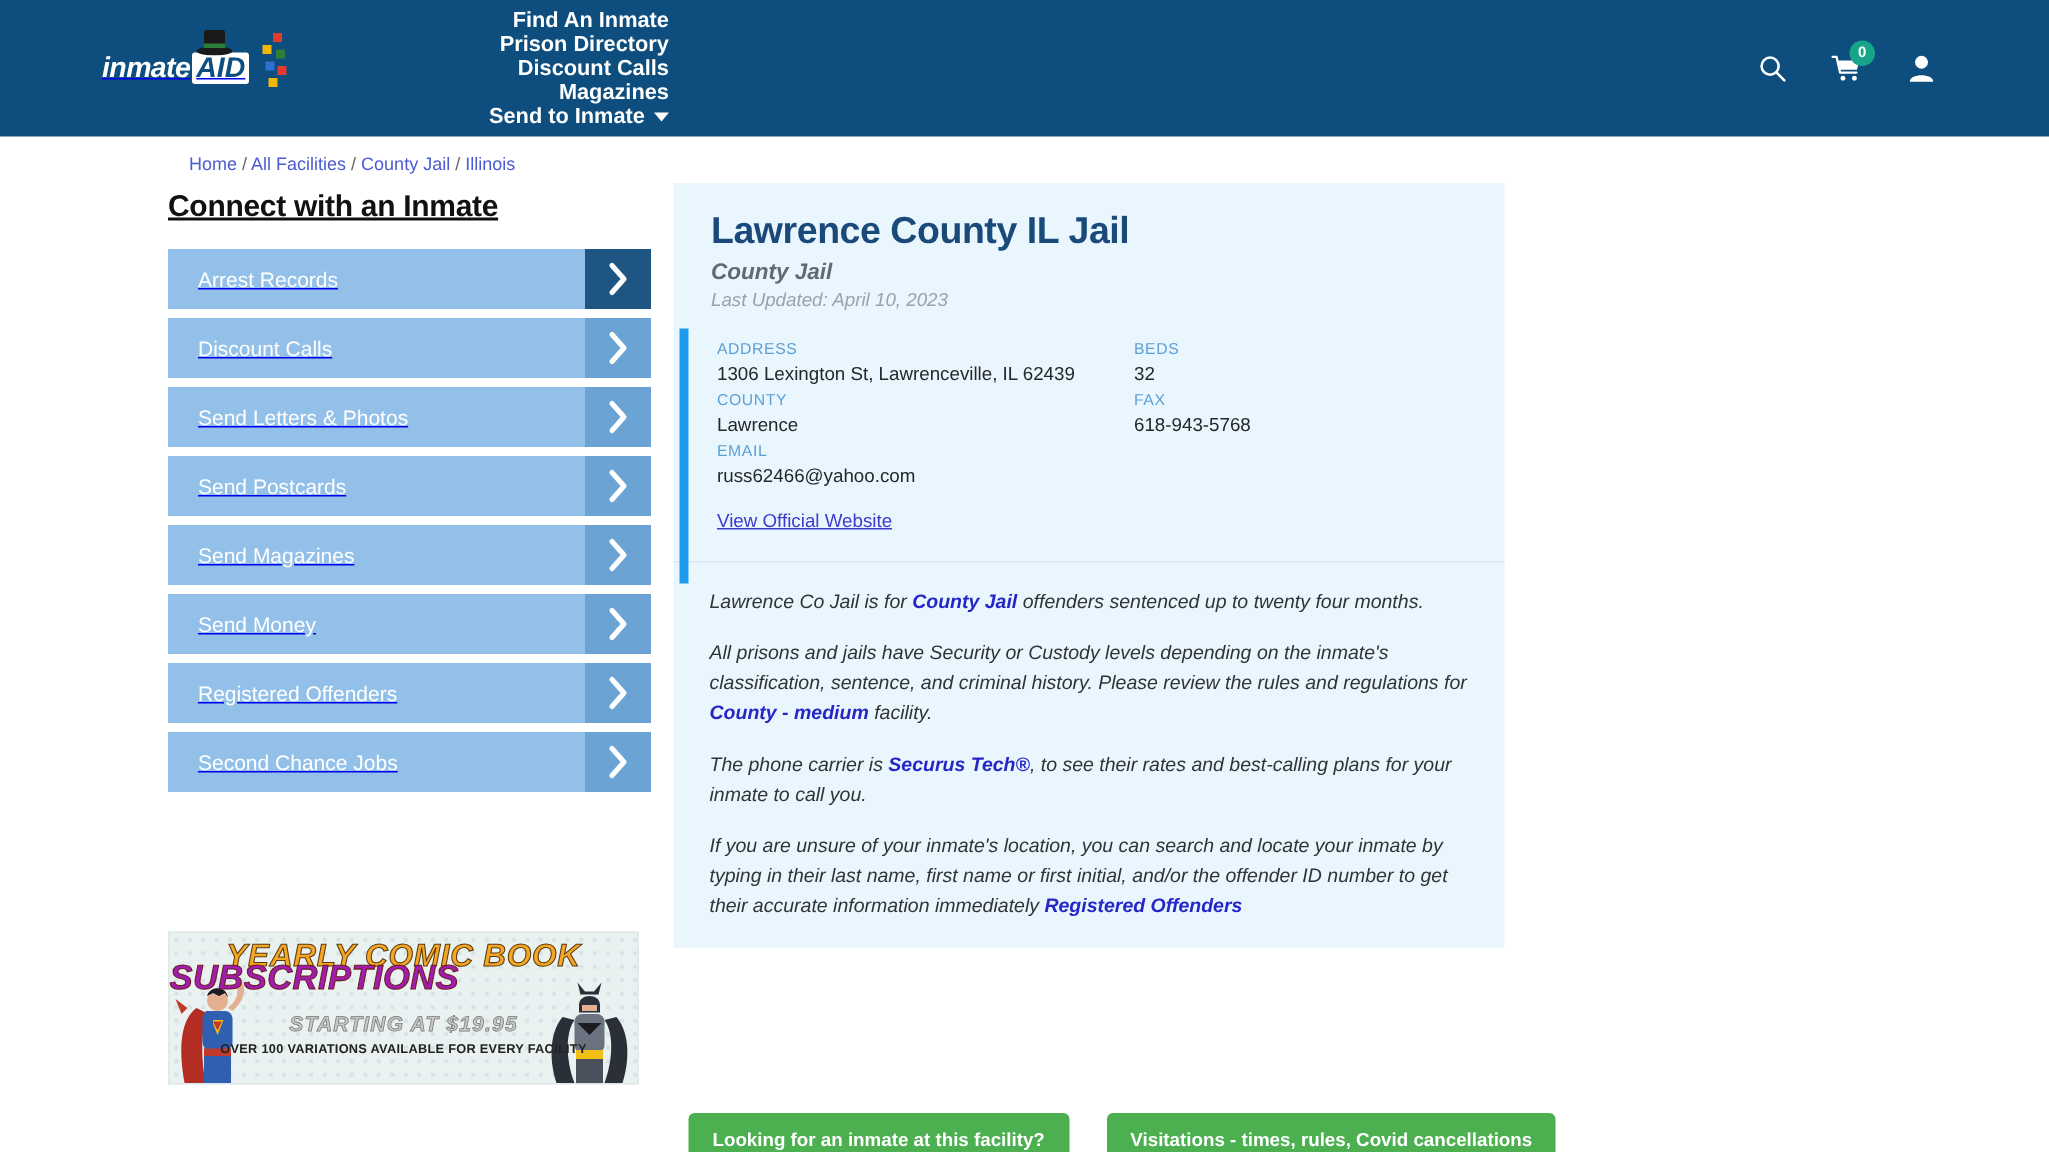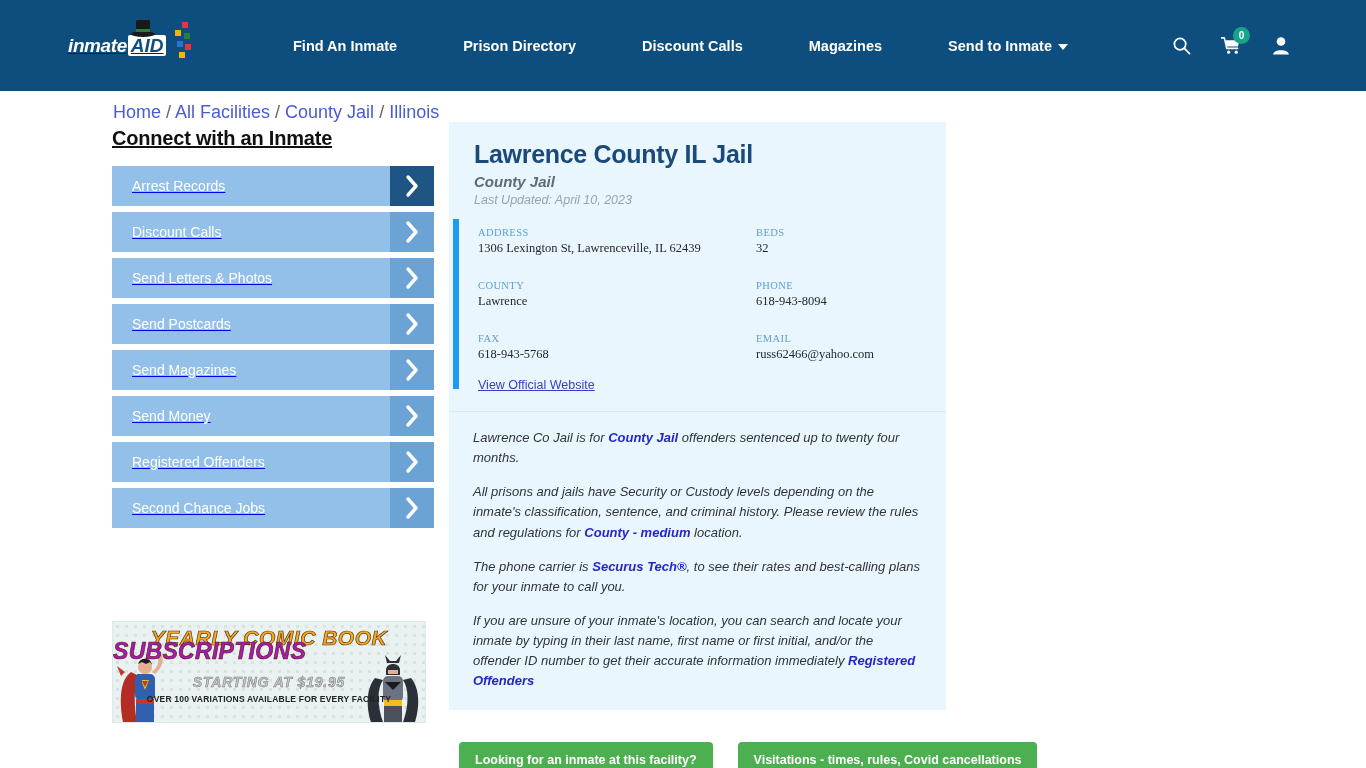--- a/index.html
+++ b/index.html
@@ -62,20 +62,21 @@
     left: 105px;
     top: -3px;
     width: 20px;
     height: 38px;
   }
 
   .nav {
     display: flex;
     align-items: flex-end;
     margin-left: 100px;
+    flex-direction: column;
   }
   .nav a {
     color: #ffffff;
     font-size: 14.5px;
     font-weight: bold;
     text-decoration: none;
     margin: 0 0 0 0;
     padding: 0 33px;
     white-space: nowrap;
   }
@@ -121,23 +122,23 @@
     vertical-align: middle;
   }
 
   
   .page {
     position: relative;
     width: 1366px;
   }
   .breadcrumb {
     position: absolute;
-    left: 113px;
+    left: 126px;
     top: 11px;
-    font-size: 18px;
+    font-size: 12px;
     color: #555;
   }
   .breadcrumb a { color: #4a5bd4; text-decoration: none; }
   .breadcrumb .sep { color: #666; }
 
   .sidebar {
     position: absolute;
     left: 112px;
     top: 36px;
     width: 322px;
@@ -245,21 +246,21 @@
     height: 72px;
   }
   .hero-left { left: 2px; }
   .hero-right { right: 2px; }
 
   
   .card {
     position: absolute;
     left: 449px;
     top: 31px;
-    width: 497px;
+    width: 554px;
     background: #eaf6fd;
   }
   .card-head {
     padding: 18px 0 12px 25px;
   }
   .card-head h1 {
     margin: 0;
     font-size: 25px;
     font-weight: bold;
     color: #1a4a7a;
@@ -287,23 +288,22 @@
     position: absolute;
     left: 4px;
     top: 0;
     width: 6px;
     height: 170px;
     background: #1c9bf0;
   }
   .info-grid {
     display: grid;
     grid-template-columns: 278px auto;
-    row-gap: 24px;
+    row-gap: 5px;
     padding-left: 29px;
-    font-family: Liberation Serif, serif;
   }
   .info-label {
     font-size: 10.5px;
     color: #5b9fd4;
     letter-spacing: 0.4px;
     margin-bottom: 3px;
   }
   .info-value {
     font-size: 12.5px;
     color: #23282c;
@@ -550,44 +550,40 @@
         </div>
         <div>
           <div class="info-label">BEDS</div>
           <div class="info-value">32</div>
         </div>
 
         <div>
           <div class="info-label">COUNTY</div>
           <div class="info-value">Lawrence</div>
         </div>
-        <div>
-          <div class="info-label">PHONE</div>
-          <div class="info-value">618-943-8094</div>
-        </div>
 
         <div>
           <div class="info-label">FAX</div>
           <div class="info-value">618-943-5768</div>
         </div>
         <div>
           <div class="info-label">EMAIL</div>
           <div class="info-value">russ62466@yahoo.com</div>
         </div>
       </div>
 
       <a class="website-link" href="#">View Official Website</a>
     </div>
 
     <div class="divider"></div>
 
     <div class="desc">
       <p><span>Lawrence Co Jail is for </span><b>County Jail</b><span> offenders sentenced up to twenty four months.</span></p>
 
-      <p><span>All prisons and jails have Security or Custody levels depending on the inmate's classification, sentence, and criminal history. Please review the rules and regulations for </span><b>County - medium</b><span> location.</span></p>
+      <p><span>All prisons and jails have Security or Custody levels depending on the inmate's classification, sentence, and criminal history. Please review the rules and regulations for </span><b>County - medium</b><span> facility.</span></p>
 
       <p><span>The phone carrier is </span><b>Securus Tech®</b><span>, to see their rates and best-calling plans for your inmate to call you.</span></p>
 
       <p><span>If you are unsure of your inmate's location, you can search and locate your inmate by typing in their last name, first name or first initial, and/or the offender ID number to get their accurate information immediately </span><b>Registered Offenders</b></p>
     </div>
   </div>
 
   <div class="btn-row">
     <button class="green-btn">Looking for an inmate at this facility?</button>
     <button class="green-btn">Visitations - times, rules, Covid cancellations</button>

